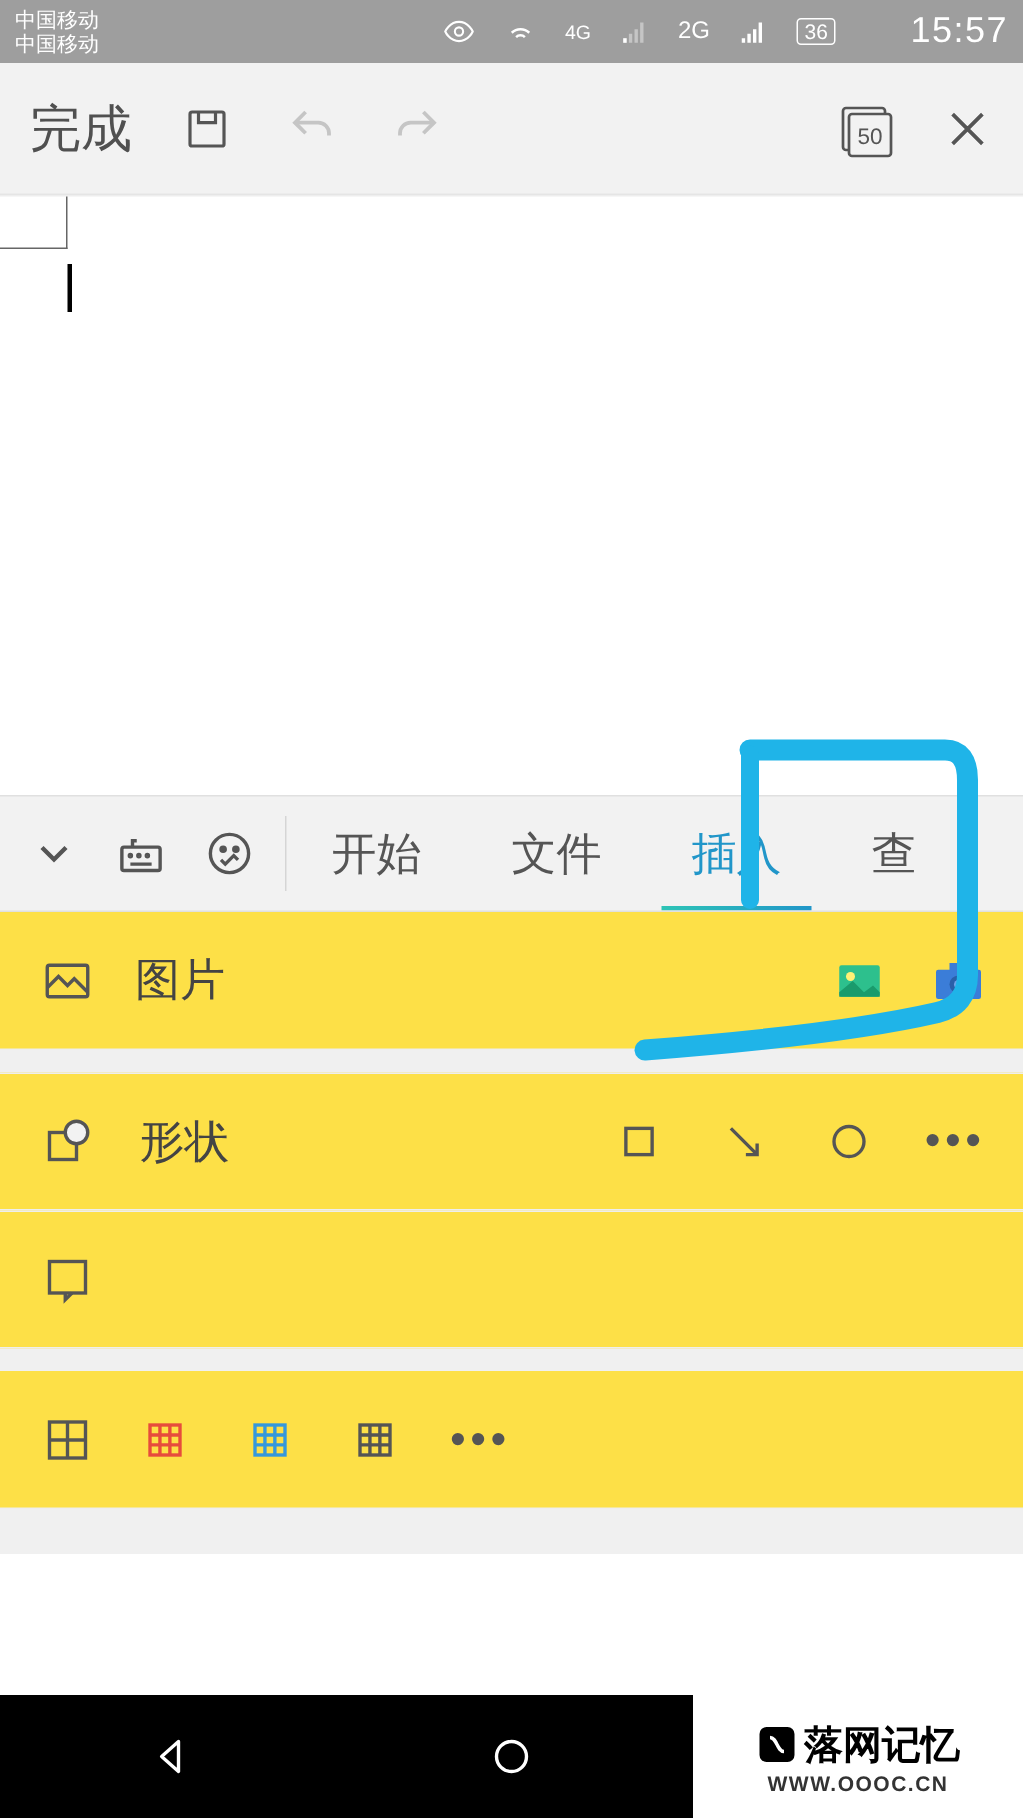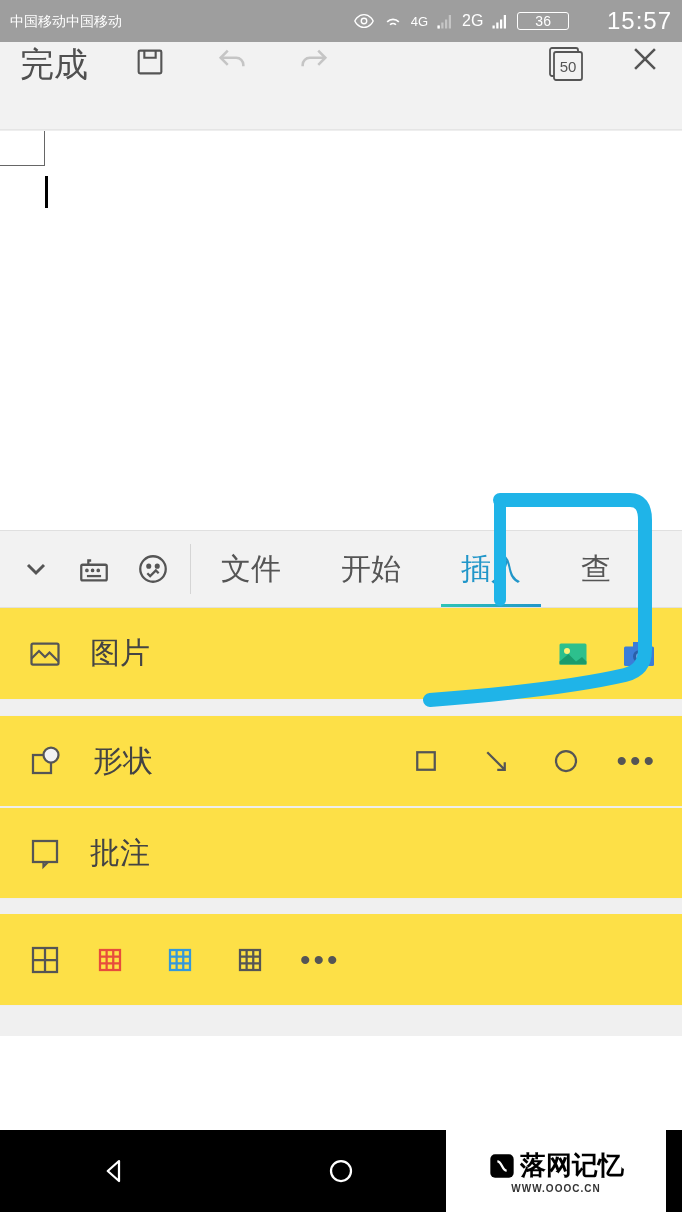--- a/index.html
+++ b/index.html
@@ -1,22 +1,22 @@
 <!DOCTYPE html>
 <html><head>
 <meta charset="utf-8">
 <style>
   * { box-sizing: border-box; margin: 0; padding: 0; }
   html, body { width: 682px; height: 1212px; font-family: -apple-system, "Helvetica Neue", Arial, sans-serif; background: #fff; overflow: hidden; }
   .statusbar { height: 42px; background: #9e9e9e; color: #fff; display: flex; align-items: center; padding: 0 10px; font-size: 16px; }
-  .statusbar .carrier { display:flex; flex-direction:row; font-size:14px; line-height:16px; }
-  .statusbar .right { margin-left:auto; display:flex; align-items:center; gap:8px; font-size:16px; }
-  .statusbar .battery { border:1.5px solid #fff; border-radius:3px; padding:0 17px; font-size:14px; }
+  .statusbar .carrier { display:flex; flex-direction:column; font-size:14px; line-height:16px; }
+  .statusbar .right { margin-left:auto; display:flex; align-items:center; gap:20px; font-size:16px; }
+  .statusbar .battery { border:1.5px solid #fff; border-radius:3px; padding:0 4px; font-size:14px; }
   .statusbar .time { font-size:24px; font-weight:400; letter-spacing:1px;margin-left:30px; }
-  .toolbar { height: 88px; background: #f2f2f2; border-bottom:1px solid #e5e5e5; display:flex; align-items:flex-start; padding:0 20px; gap:42px; }
+  .toolbar { height: 88px; background: #f2f2f2; border-bottom:1px solid #e5e5e5; display:flex; align-items:center; padding:0 20px; gap:30px; }
   .toolbar .done { font-size:34px; color:#505050; }
   .toolbar .icon { width:40px; height:40px; display:flex; align-items:center; justify-content:center; color:#737373; }
   .toolbar .icon.disabled { color:#c5c5c5; }
   .toolbar .spacer { flex:1; }
   .toolbar .close { font-size:40px; color:#555; }
   .canvas { height: 400px; background:#fff; position:relative; border-top:1px solid #eee; }
   .canvas .cursor { position:absolute; top:45px; left:45px; width:3px; height:32px; background:#000; }
   .canvas .corner { position:absolute; top:0; left:0; width:45px; height:35px; border-right:1px solid #666; border-bottom:1px solid #666; }
   .tabbar { height: 78px; background:#f2f2f2; border-top:1px solid #e0e0e0; border-bottom:1px solid #e0e0e0; display:flex; align-items:center; }
   .tabbar .left { display:flex; align-items:center; gap:25px; padding:0 20px; border-right:1px solid #d5d5d5; height:50px; }
@@ -28,22 +28,22 @@
   .row { display:flex; align-items:center; padding:0 25px; height:92px; border-bottom:1px solid #eee; gap:25px; font-size:30px; color:#444; }
   .row .rowicon { width:40px; height:40px; display:flex; align-items:center; justify-content:center; color:#555; flex-shrink:0; }
   .row .lbl { flex:1; }
   .row .actions { display:flex; gap:30px; align-items:center; }
   .section-gap { height:15px; background:#f0f0f0; }
   .shape-opt, .tbl-opt { width:40px; height:40px; display:flex; align-items:center; justify-content:center; }
   .more-dots { font-size:30px; letter-spacing:3px; color:#555; }
   .annot { position:absolute; pointer-events:none; z-index:50; }
   .navbar { position:absolute; bottom:0; left:0; width:100%; height:82px; background:#000; display:flex; align-items:center; justify-content:space-around; z-index:10; }
   .navbar .nbtn { width:40px; height:40px; color:#fff; display:flex; align-items:center; justify-content:center; }
-  .watermark { position:absolute; bottom:0; right:16px; height:82px; width:220px; background:#fff; display:flex; align-items:center; justify-content:center; z-index:11; font-size:26px; font-weight:bold; color:#000; flex-direction:column; }
-  .watermark .sub { font-size:10px; letter-spacing:1px; color:#333; }
+  .watermark { position:absolute; bottom:0; right:0; height:82px; width:220px; background:#fff; display:flex; align-items:center; justify-content:center; z-index:11; font-size:26px; font-weight:bold; color:#000; flex-direction:column; }
+  .watermark .sub { font-size:14px; letter-spacing:1px; color:#333; }
   svg { display:block; }
   .tbl-red { color:#e74c3c; }
   .tbl-blue { color:#3498db; }
 </style>
 </head>
 <body>
 
 <div class="statusbar">
   <div class="carrier">
     <span>中国移动</span>
@@ -139,22 +139,22 @@
     <span>
       <svg width="34" height="34" viewBox="0 0 24 24" fill="none" stroke="#555" stroke-width="1.6">
           <circle cx="12" cy="12" r="9"></circle>
           <circle cx="9" cy="10" r="1" fill="#555"></circle>
           <circle cx="15" cy="10" r="1" fill="#555"></circle>
           <path d="M8 15l2 2 4-4 2 2"></path>
         </svg>
     </span>
   </div>
   <div class="tabs">
+    <div class="tab">开始</div>
     <div class="tab">文件</div>
-    <div class="tab">开始</div>
     <div class="tab active">插入</div>
     <div class="tab">查</div>
   </div>
 </div>
 
 <div class="panel">
   <div class="row">
     <span class="rowicon">
       <svg width="36" height="36" viewBox="0 0 24 24" fill="none" stroke="#555" stroke-width="1.5">
           <rect x="3" y="5" width="18" height="14" rx="1"></rect>
@@ -208,21 +208,20 @@
       <span class="more-dots">•••</span>
     </div>
   </div>
   <div class="row" style="border-top:1px solid #eee;">
     <span class="rowicon">
       <svg width="36" height="36" viewBox="0 0 24 24" fill="none" stroke="#555" stroke-width="1.5">
           <rect x="4" y="4" width="16" height="14"></rect>
           <path d="M14 18l-3 3v-3"></path>
         </svg>
     </span>
-    <span class="lbl">批注</span>
   </div>
   <div class="section-gap"></div>
   <div class="row">
     <span class="rowicon">
       <svg width="36" height="36" viewBox="0 0 24 24" fill="none" stroke="#555" stroke-width="1.5">
           <rect x="4" y="4" width="16" height="16"></rect>
           <path d="M4 12h16M12 4v16"></path>
         </svg>
     </span>
     <div class="actions">

